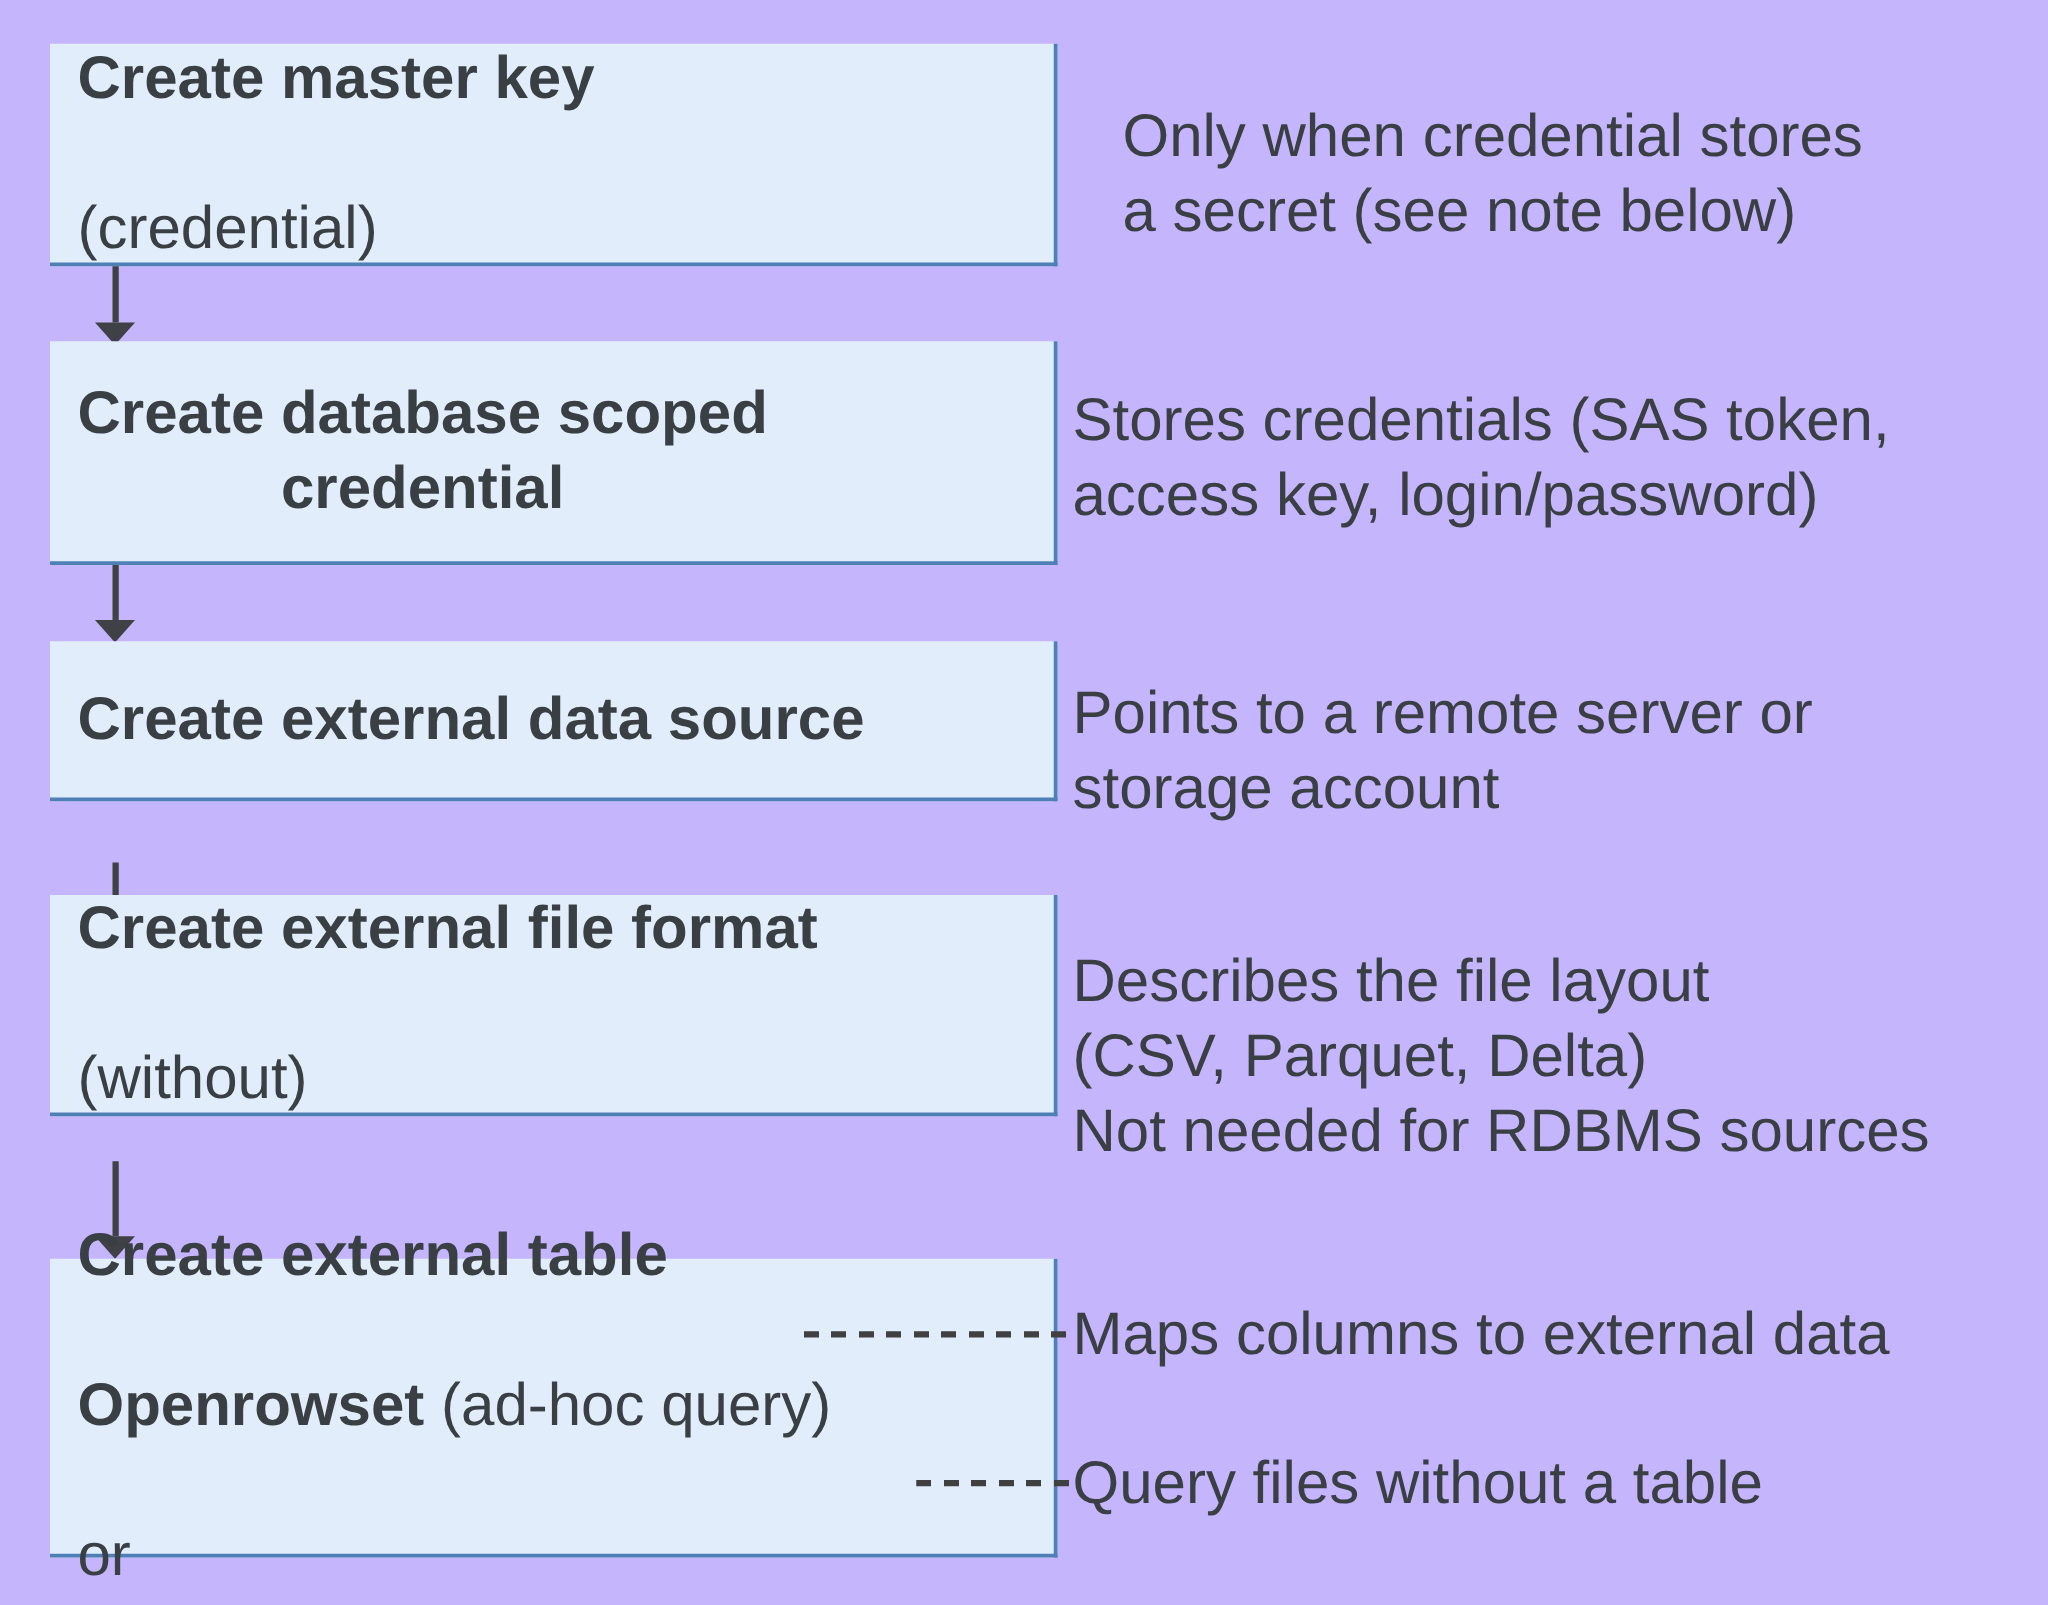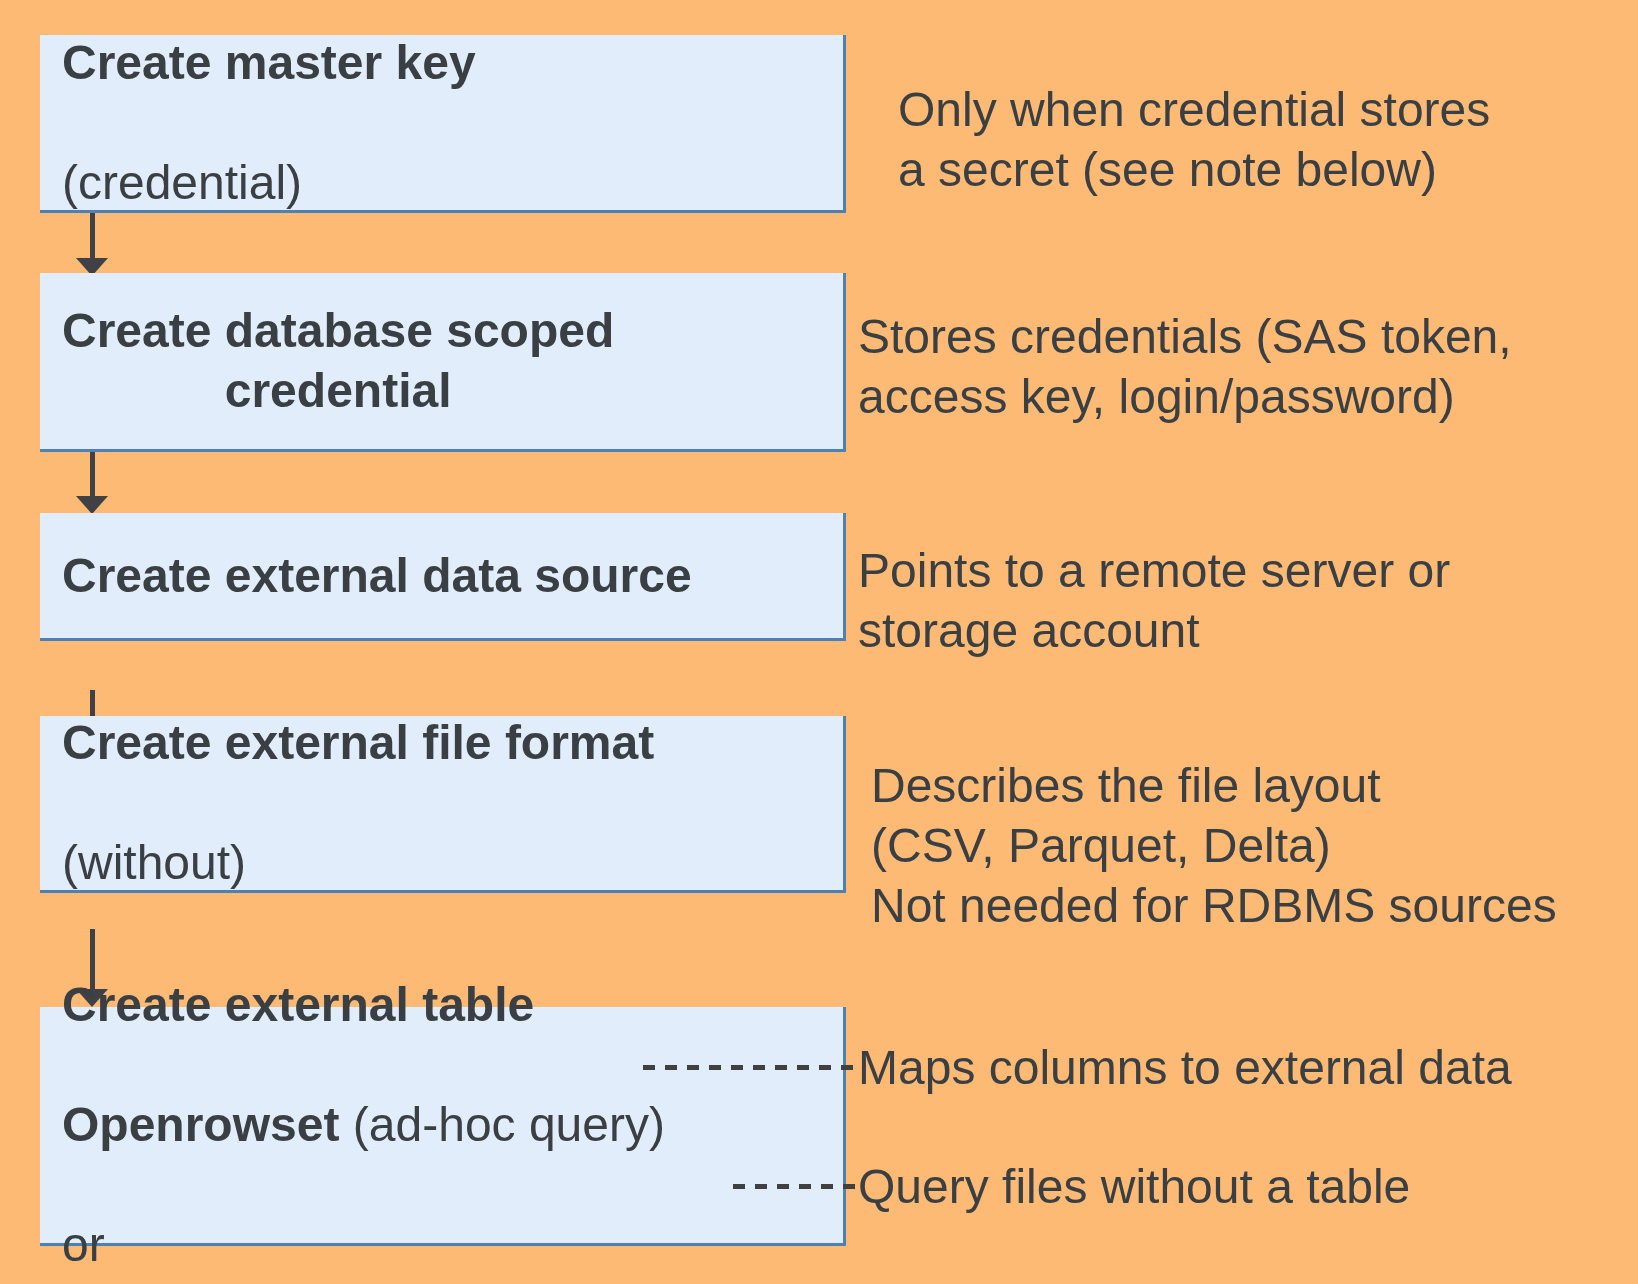--- a/index.html
+++ b/index.html
@@ -1,19 +1,19 @@
 <!DOCTYPE html>
 <html><head>
 <meta charset="utf-8">
 <style>
   html,body{margin:0;padding:0;background:#ffffff;}
   .canvas{
     position:relative;
     width:1638px;height:1284px;
-    background:#fdba74;
+    background:#c4b5fd;
     font-family:"Liberation Sans", sans-serif;
     color:#3a3f44;
     overflow:hidden;
   }
   .step-box{
     position:absolute;
     left:40px;width:806px;
     background:#e2edfb;
     border-right:3px solid #4e7fb5;
     border-bottom:3px solid #4e7fb5;
@@ -90,21 +90,21 @@
 
   <div class="arrow-shaft" style="top:690px;height:44px;"></div>
   <div class="arrow-head" style="top:734px;"></div>
 
   <div class="step-box" style="top:716px;height:177px;">
     <div class="box-text">
       <span class="b block">Create external file format</span>
       <span class="block">(without)</span>
     </div>
   </div>
-  <div class="note" style="top:756px;margin-left:13px;">Describes the file layout
+  <div class="note" style="top:756px;">Describes the file layout
 (CSV, Parquet, Delta)
 Not needed for RDBMS sources</div>
 
   <div class="arrow-shaft" style="top:929px;height:60px;"></div>
   <div class="arrow-head" style="top:989px;"></div>
 
   <div class="step-box" style="top:1007px;height:239px;">
     <div class="box-text">
       <span class="b block">Create external table</span>
       <span class="block"><span class="b">Openrowset</span><span class="suffix">(ad-hoc query)</span></span>

